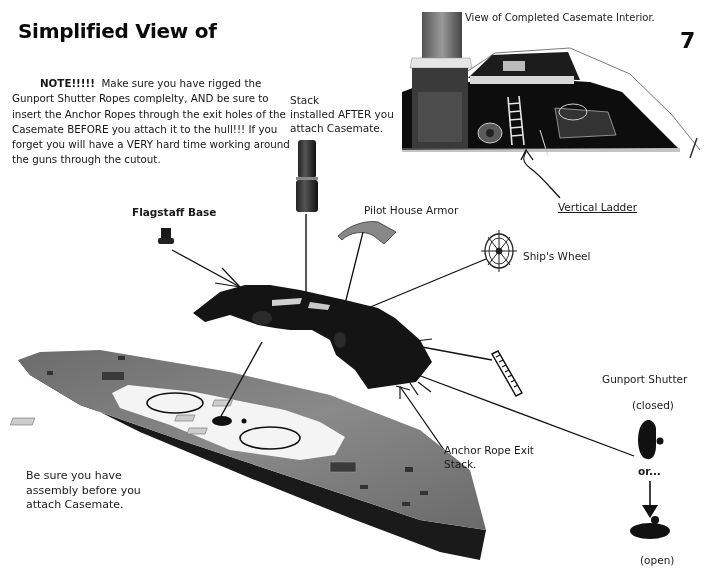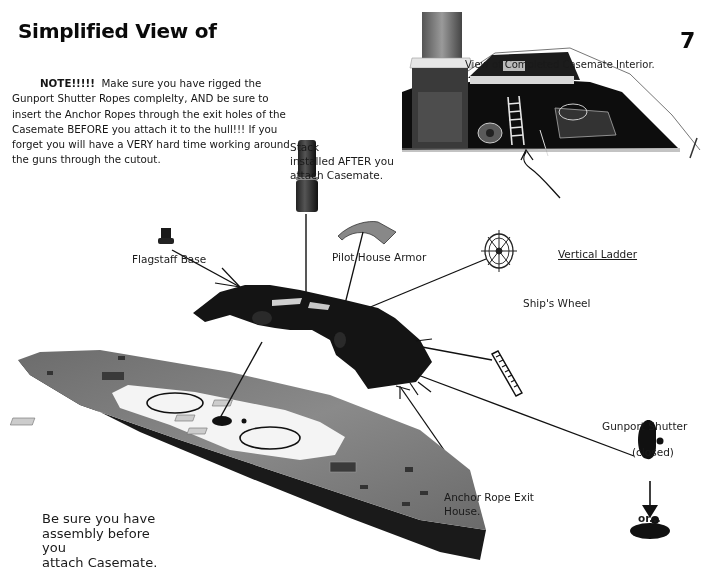--- a/index.html
+++ b/index.html
@@ -2,24 +2,24 @@
 <html><head>
   <meta charset="utf-8">
   <style>
     html, body { margin: 0; padding: 0; background: #ffffff; }
     body { width: 720px; height: 576px; position: relative; overflow: hidden;
            font-family: "DejaVu Sans", "Liberation Sans", sans-serif; color: #111; }
     .abs { position: absolute; }
     .title { left: 18px; top: 18px; font-size: 20px; font-weight: bold; line-height: 27px; letter-spacing: -0.3px; color: #0a0a0a; }
     .note { left: 12px; top: 76px; width: 280px; font-size: 10.3px; line-height: 15.3px; color: #151515; }
     .note b { font-weight: bold; padding-left: 28px; }
-    .label { font-size: 10.5px; line-height: 14px; color: #1a1a1a; white-space: nowrap; margin-top: 47px; }
+    .label { font-size: 10.5px; line-height: 14px; color: #1a1a1a; white-space: nowrap; }
     .page-num { left: 680px; top: 28px; font-size: 22px; font-weight: bold; color: #0a0a0a; }
     svg.art { position: absolute; left: 0; top: 0; }
-    .bottom-note { left: 26px; top: 512px; width: 130px; font-size: 13px; line-height: 14.5px; color: #1a1a1a; margin-left: 16px; }
+    .bottom-note { left: 26px; top: 469px; width: 130px; font-size: 11px; line-height: 14.5px; color: #1a1a1a; }
   </style>
 </head>
 <body>
 
 <div class="abs title">
   <div>Simplified View of</div>
 </div>
 
 <div class="abs note">
   <b>NOTE!!!!!</b>&nbsp;
@@ -189,28 +189,28 @@
   </g>
 </svg>
 
 <div class="abs label" style="left:290px; top:93px;">
   <div>Stack</div>
   <div>installed AFTER you</div>
   <div>attach Casemate.</div>
 </div>
 <div class="abs label" style="left:465px; top:11px; font-size:10px;">View of Completed Casemate Interior.</div>
 <div class="abs label" style="left:558px; top:200px;text-decoration:underline;">Vertical Ladder</div>
-<div class="abs label" style="left:132px; top:205px;">Flagstaff Base</div>
-<div class="abs label" style="left:332px; top:203px;">Pilot House Armor</div>
+<div class="abs label" style="left:132px; top:205px;font-weight:bold;">Flagstaff Base</div>
+<div class="abs label" style="left:364px; top:203px;">Pilot House Armor</div>
 <div class="abs label" style="left:523px; top:249px;">Ship's Wheel</div>
 <div class="abs label" style="left:602px; top:372px;">Gunport Shutter</div>
 <div class="abs label" style="left:632px; top:398px;">(closed)</div>
 <div class="abs label" style="left:638px; top:464px; font-weight:bold;">or...</div>
 <div class="abs label" style="left:640px; top:553px;">(open)</div>
 <div class="abs label" style="left:444px; top:443px;">
   <div>Anchor Rope Exit</div>
-  <div>House.</div>
+  <div>Stack.</div>
 </div>
 <div class="abs bottom-note">
   <div>Be sure you have</div>
   <div>assembly before you</div>
   <div>attach Casemate.</div>
 </div>
 
 </body></html>

